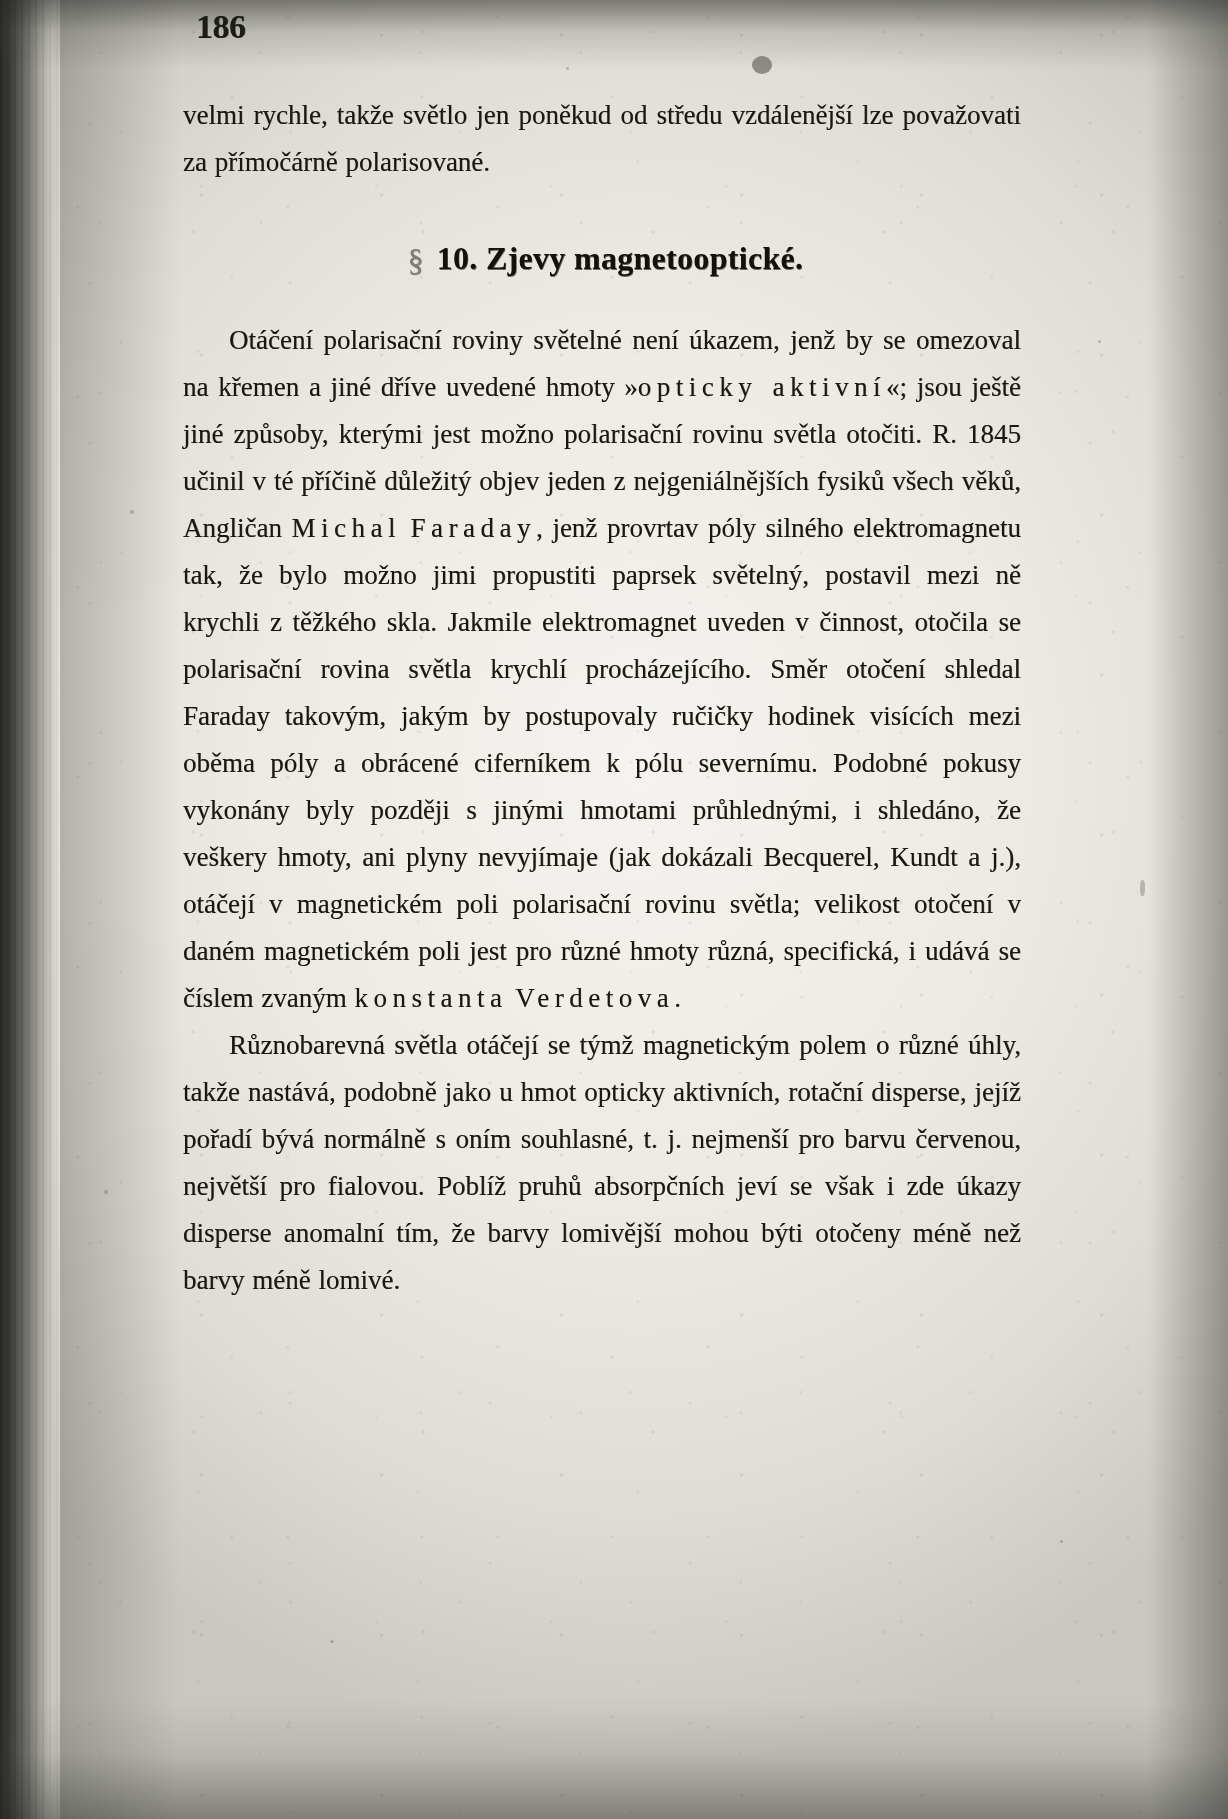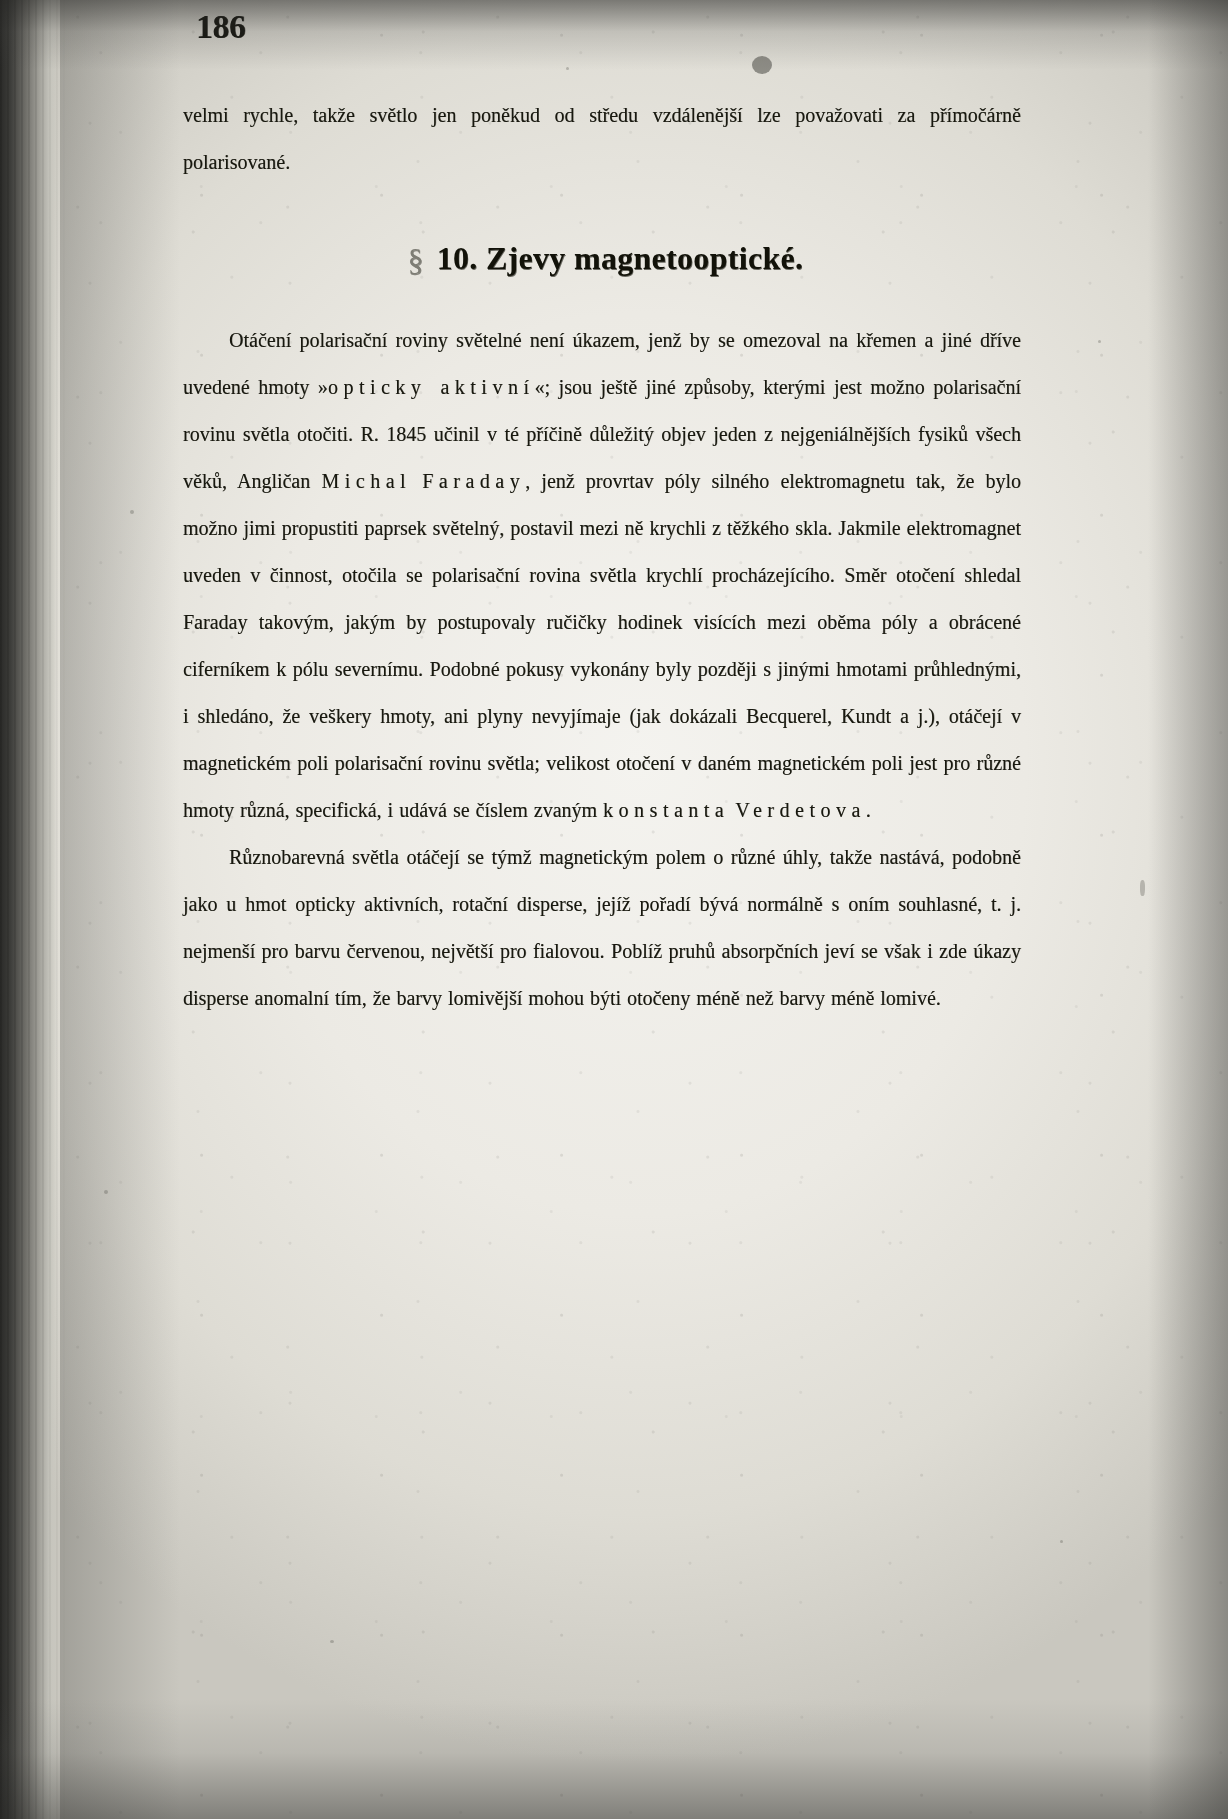--- a/index.html
+++ b/index.html
@@ -101,21 +101,21 @@
 
   .textblock {
     position: absolute;
     left: 183px;
     top: 92px;
     width: 838px;
   }
 
   p.para {
     margin: 0;
-    font-size: 20px;
+    font-size: 27px;
     line-height: 47px;
     color: #18180f;
     text-align: justify;
     text-align-last: left;
     word-spacing: 1px;
     text-shadow: 0.4px 0.35px 0.2px rgba(30,30,22,.45);
   }
   p.para.indent { text-indent: 46px; font-family: Liberation Serif, serif; }
   p.gap-1 { margin-top: 40px; }
   p.gap-2 { }

